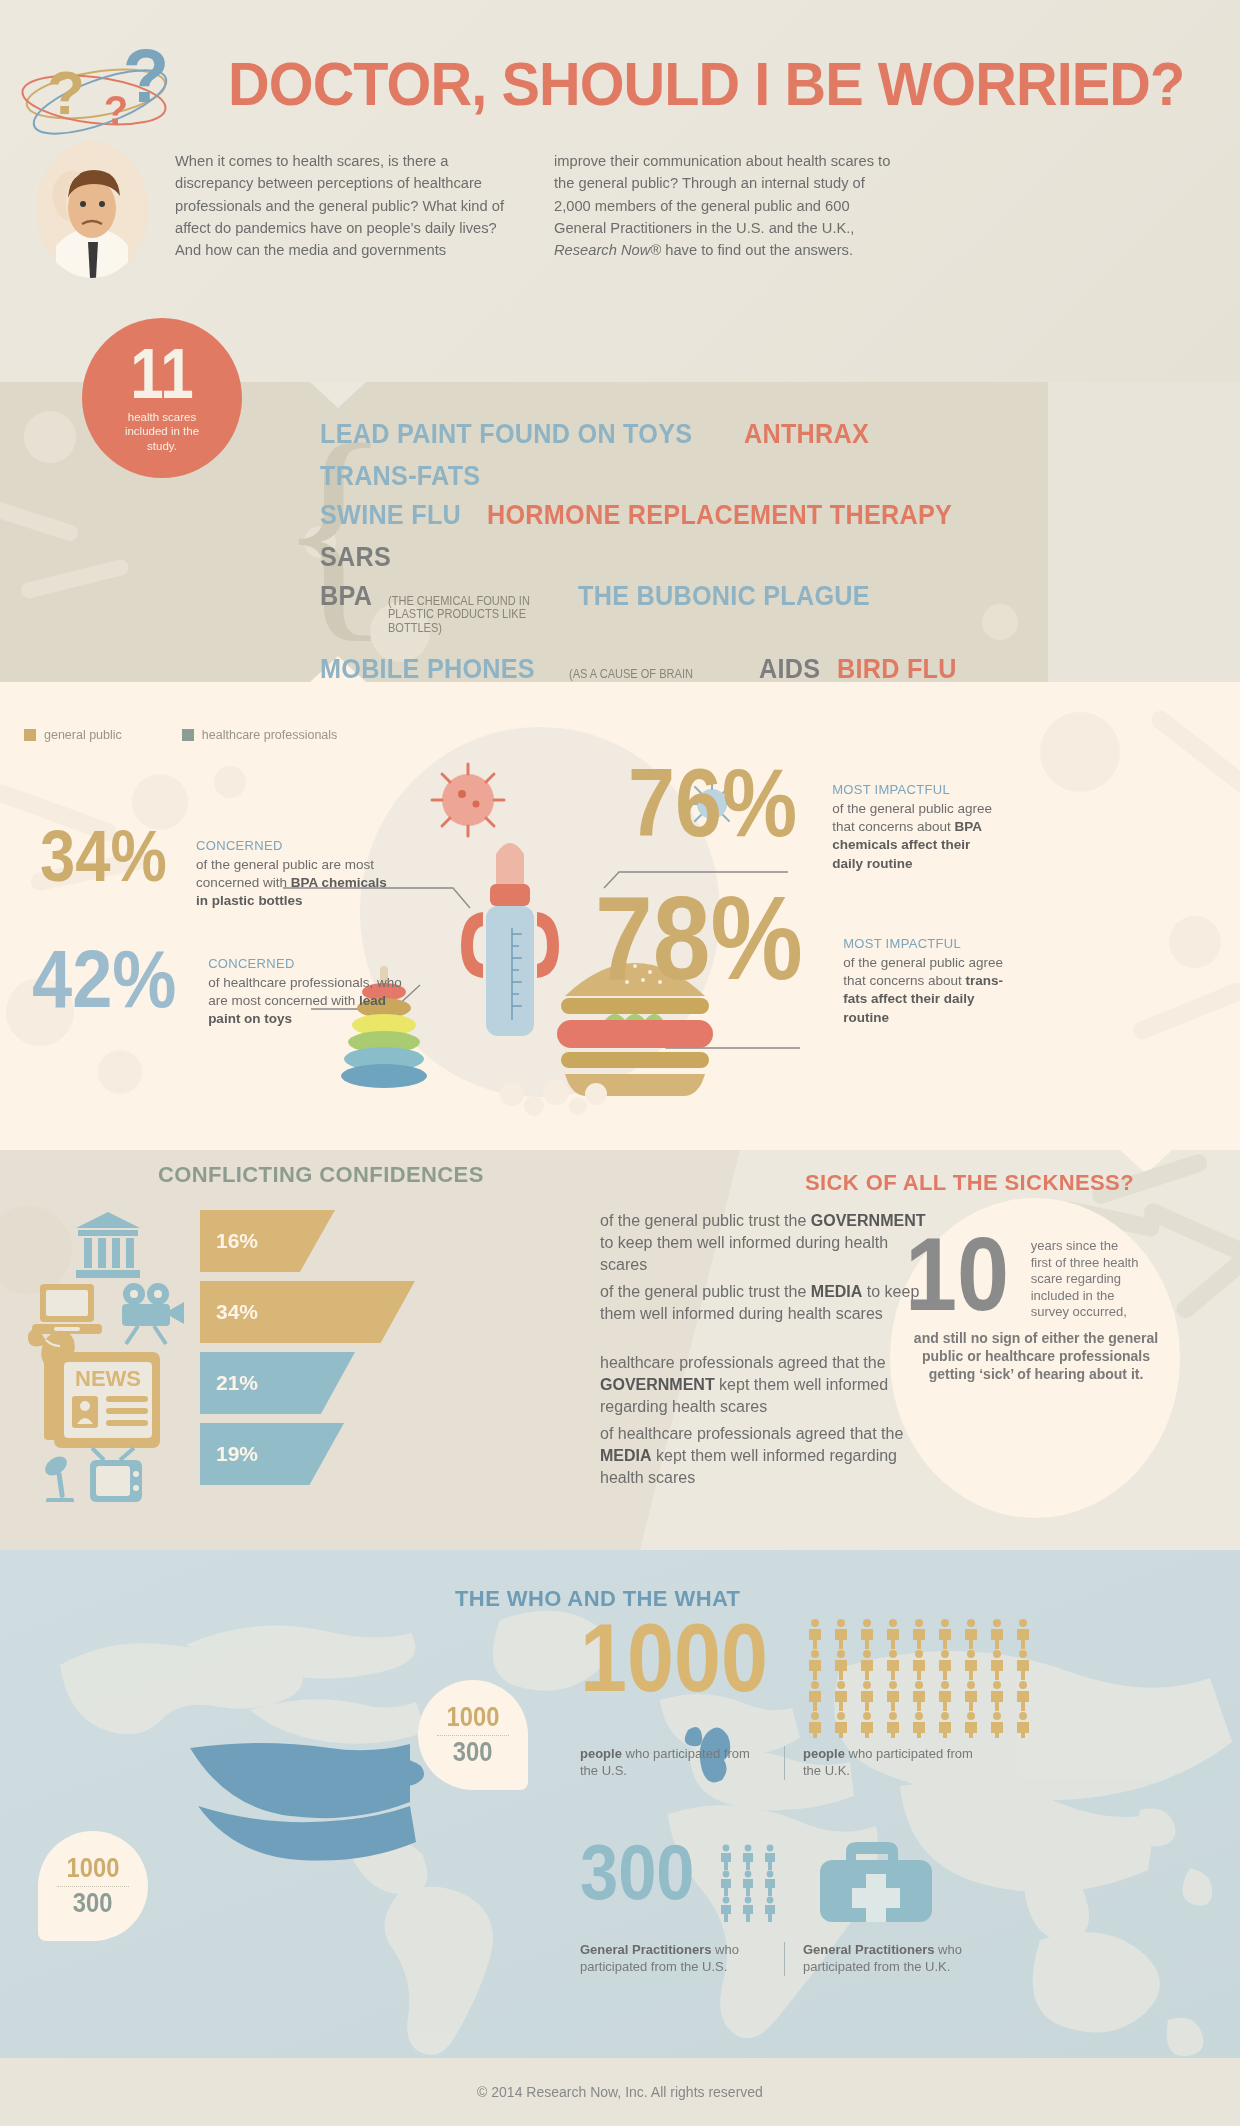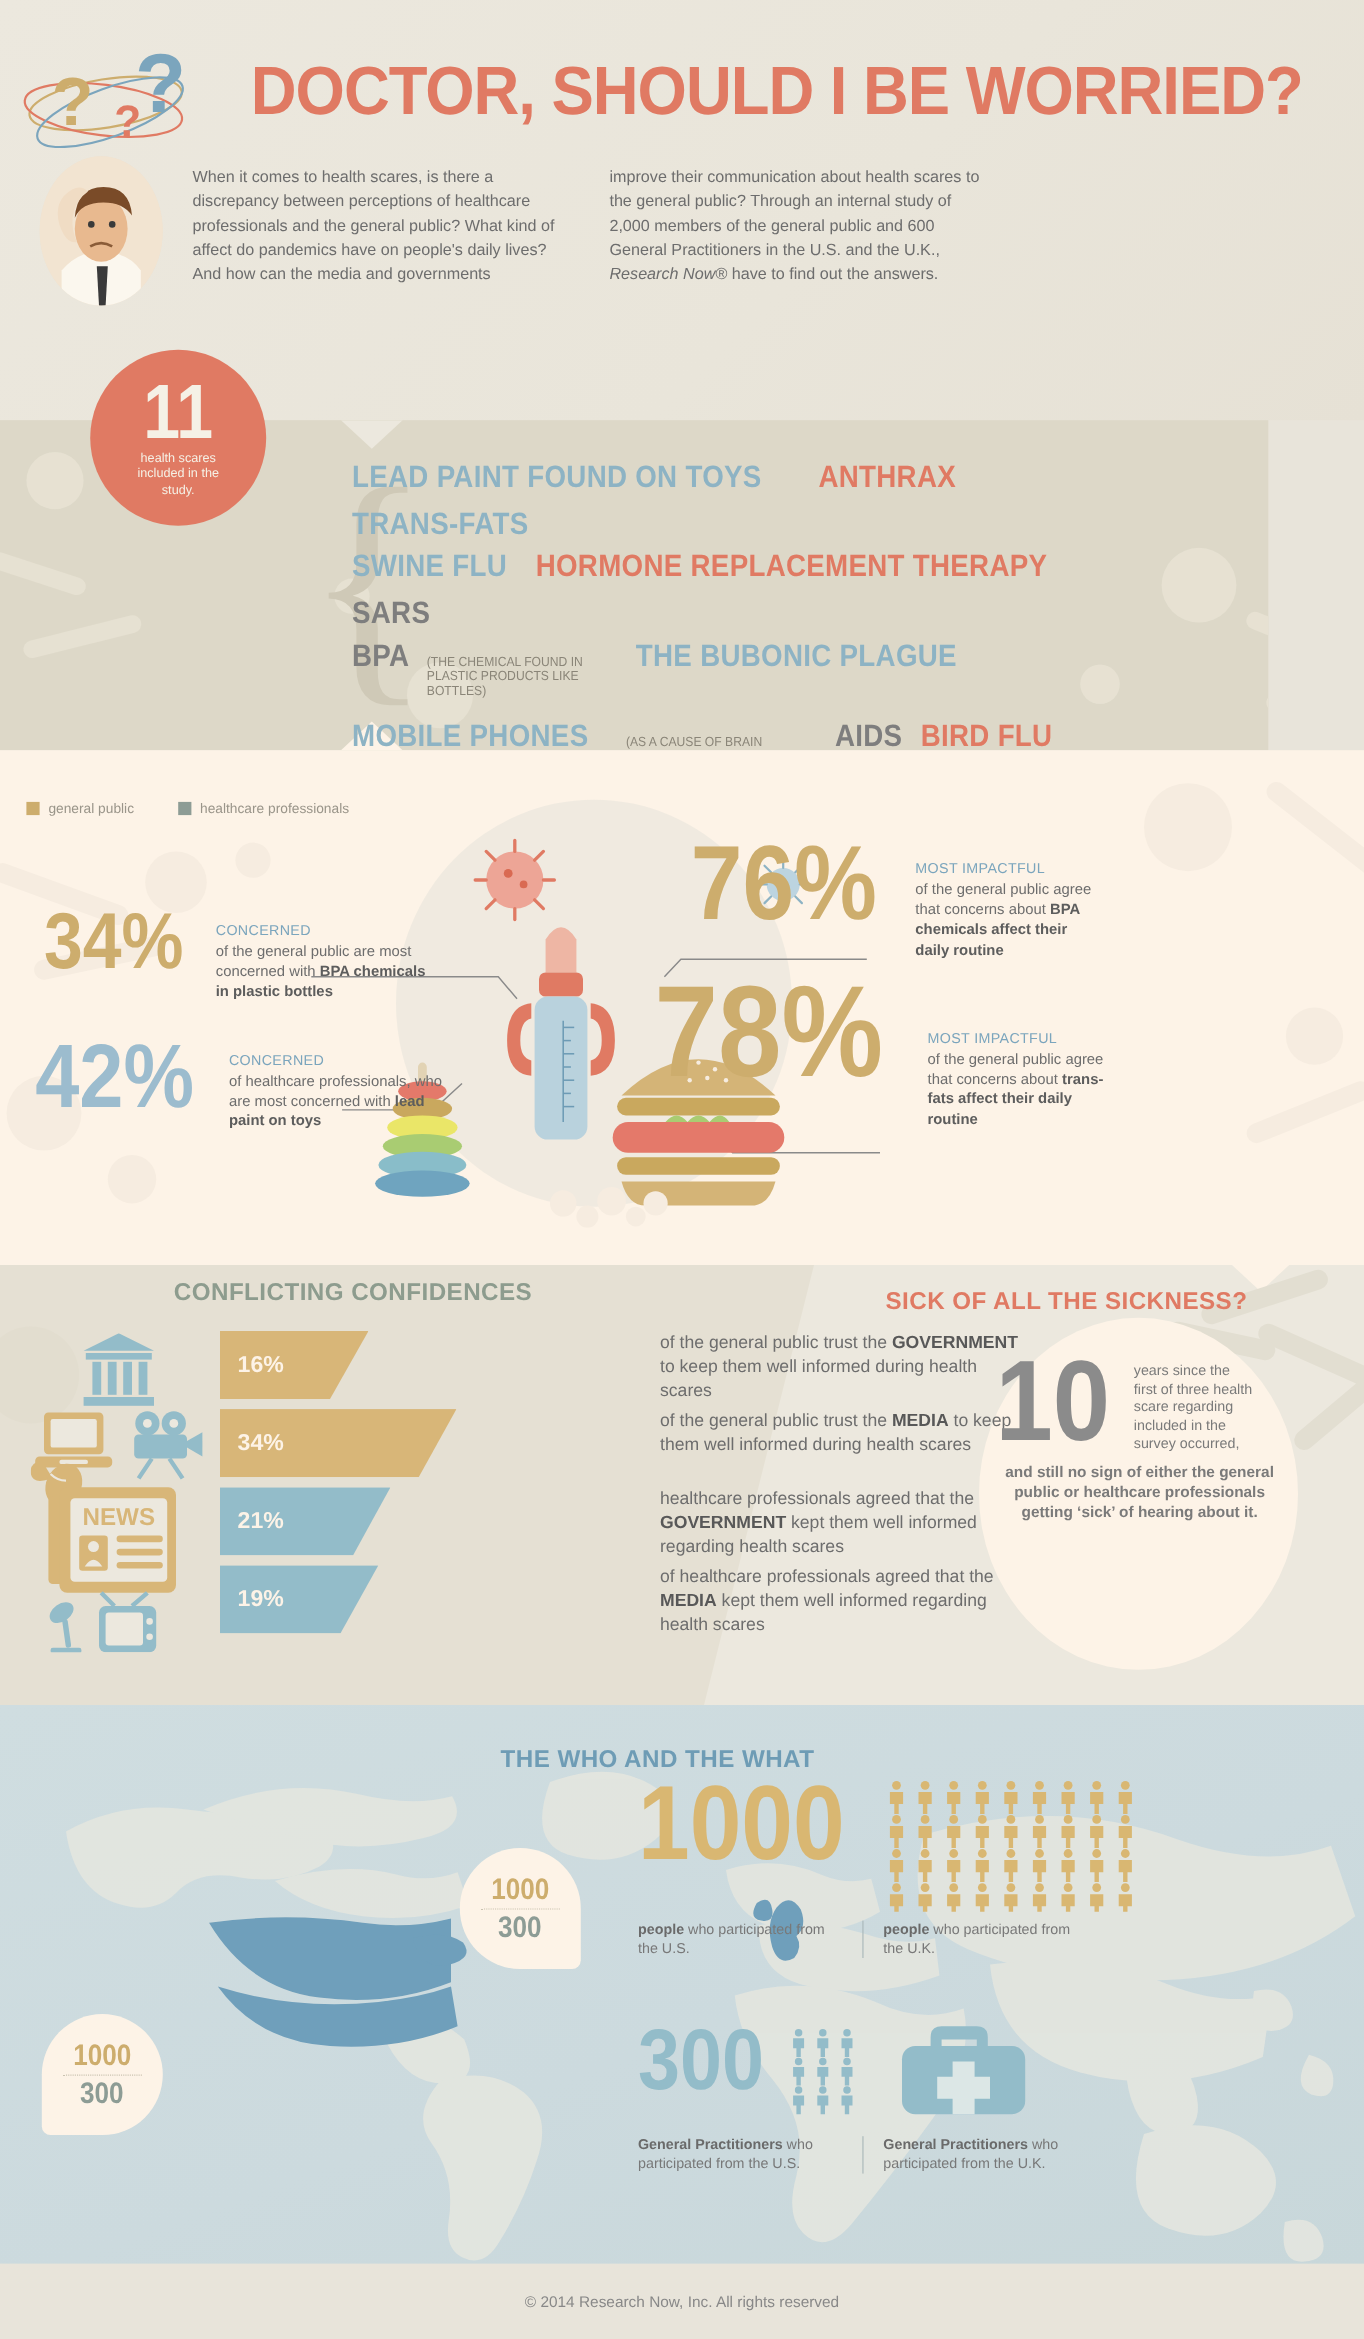--- a/index.html
+++ b/index.html
@@ -30,21 +30,21 @@
     position:absolute; left:175px; top:150px; width:1030px;
     display:flex; gap:34px;
   }
   .intro p{
     width:345px; font-size:14.7px; line-height:1.52; color:#6d6d6d;
   }
   .intro p i{ font-style:italic; }
 
   
   .sec-scares{
-    position:absolute; left:0; top:382px; width:1153px; height:300px;
+    position:absolute; left:0; top:382px; width:1048px; height:300px;
     background:#ddd8c8; overflow:hidden;
   }
   .notch-top{
     position:absolute; left:310px; top:0; width:0;height:0;
     border-left:28px solid transparent;border-right:28px solid transparent;
     border-top:26px solid #ece8de;
   }
   .notch-bot{
     position:absolute; left:310px; bottom:0; width:0;height:0;
     border-left:28px solid transparent;border-right:28px solid transparent;
@@ -80,21 +80,21 @@
     font-family:"Liberation Sans Narrow","Liberation Sans",sans-serif;
     font-size:12px; color:#8a8578; line-height:1.12; max-width:180px;
     transform:scaleX(.92); transform-origin:left center;
   }
 
   
   .sec-scariest{
     position:absolute; left:0; top:682px; width:1240px; height:468px;
     background:#fdf3e7; overflow:hidden;
   }
-  .legend{ position:absolute; left:24px; top:728px; display:flex; gap:40px; z-index:5;}
+  .legend{ position:absolute; left:24px; top:728px; display:flex; gap:60px; z-index:5;}
   .legend .it{ display:flex; align-items:center; gap:8px; font-size:12.5px; color:#9a958a;}
   .swatch{ width:12px;height:12px; display:inline-block;}
   .sec-title{
     font-family:"Liberation Sans Narrow","Liberation Sans",sans-serif;
     font-weight:bold; font-size:22px; letter-spacing:.4px;
   }
   .t-scariest{ position:absolute; left:392px; top:729px; color:#6e9cb5; z-index:5;}
   .stat{ position:absolute; display:flex; align-items:flex-start; gap:12px; z-index:5;}
   .stat .big{
     font-family:"Liberation Sans Narrow","Liberation Sans",sans-serif;

